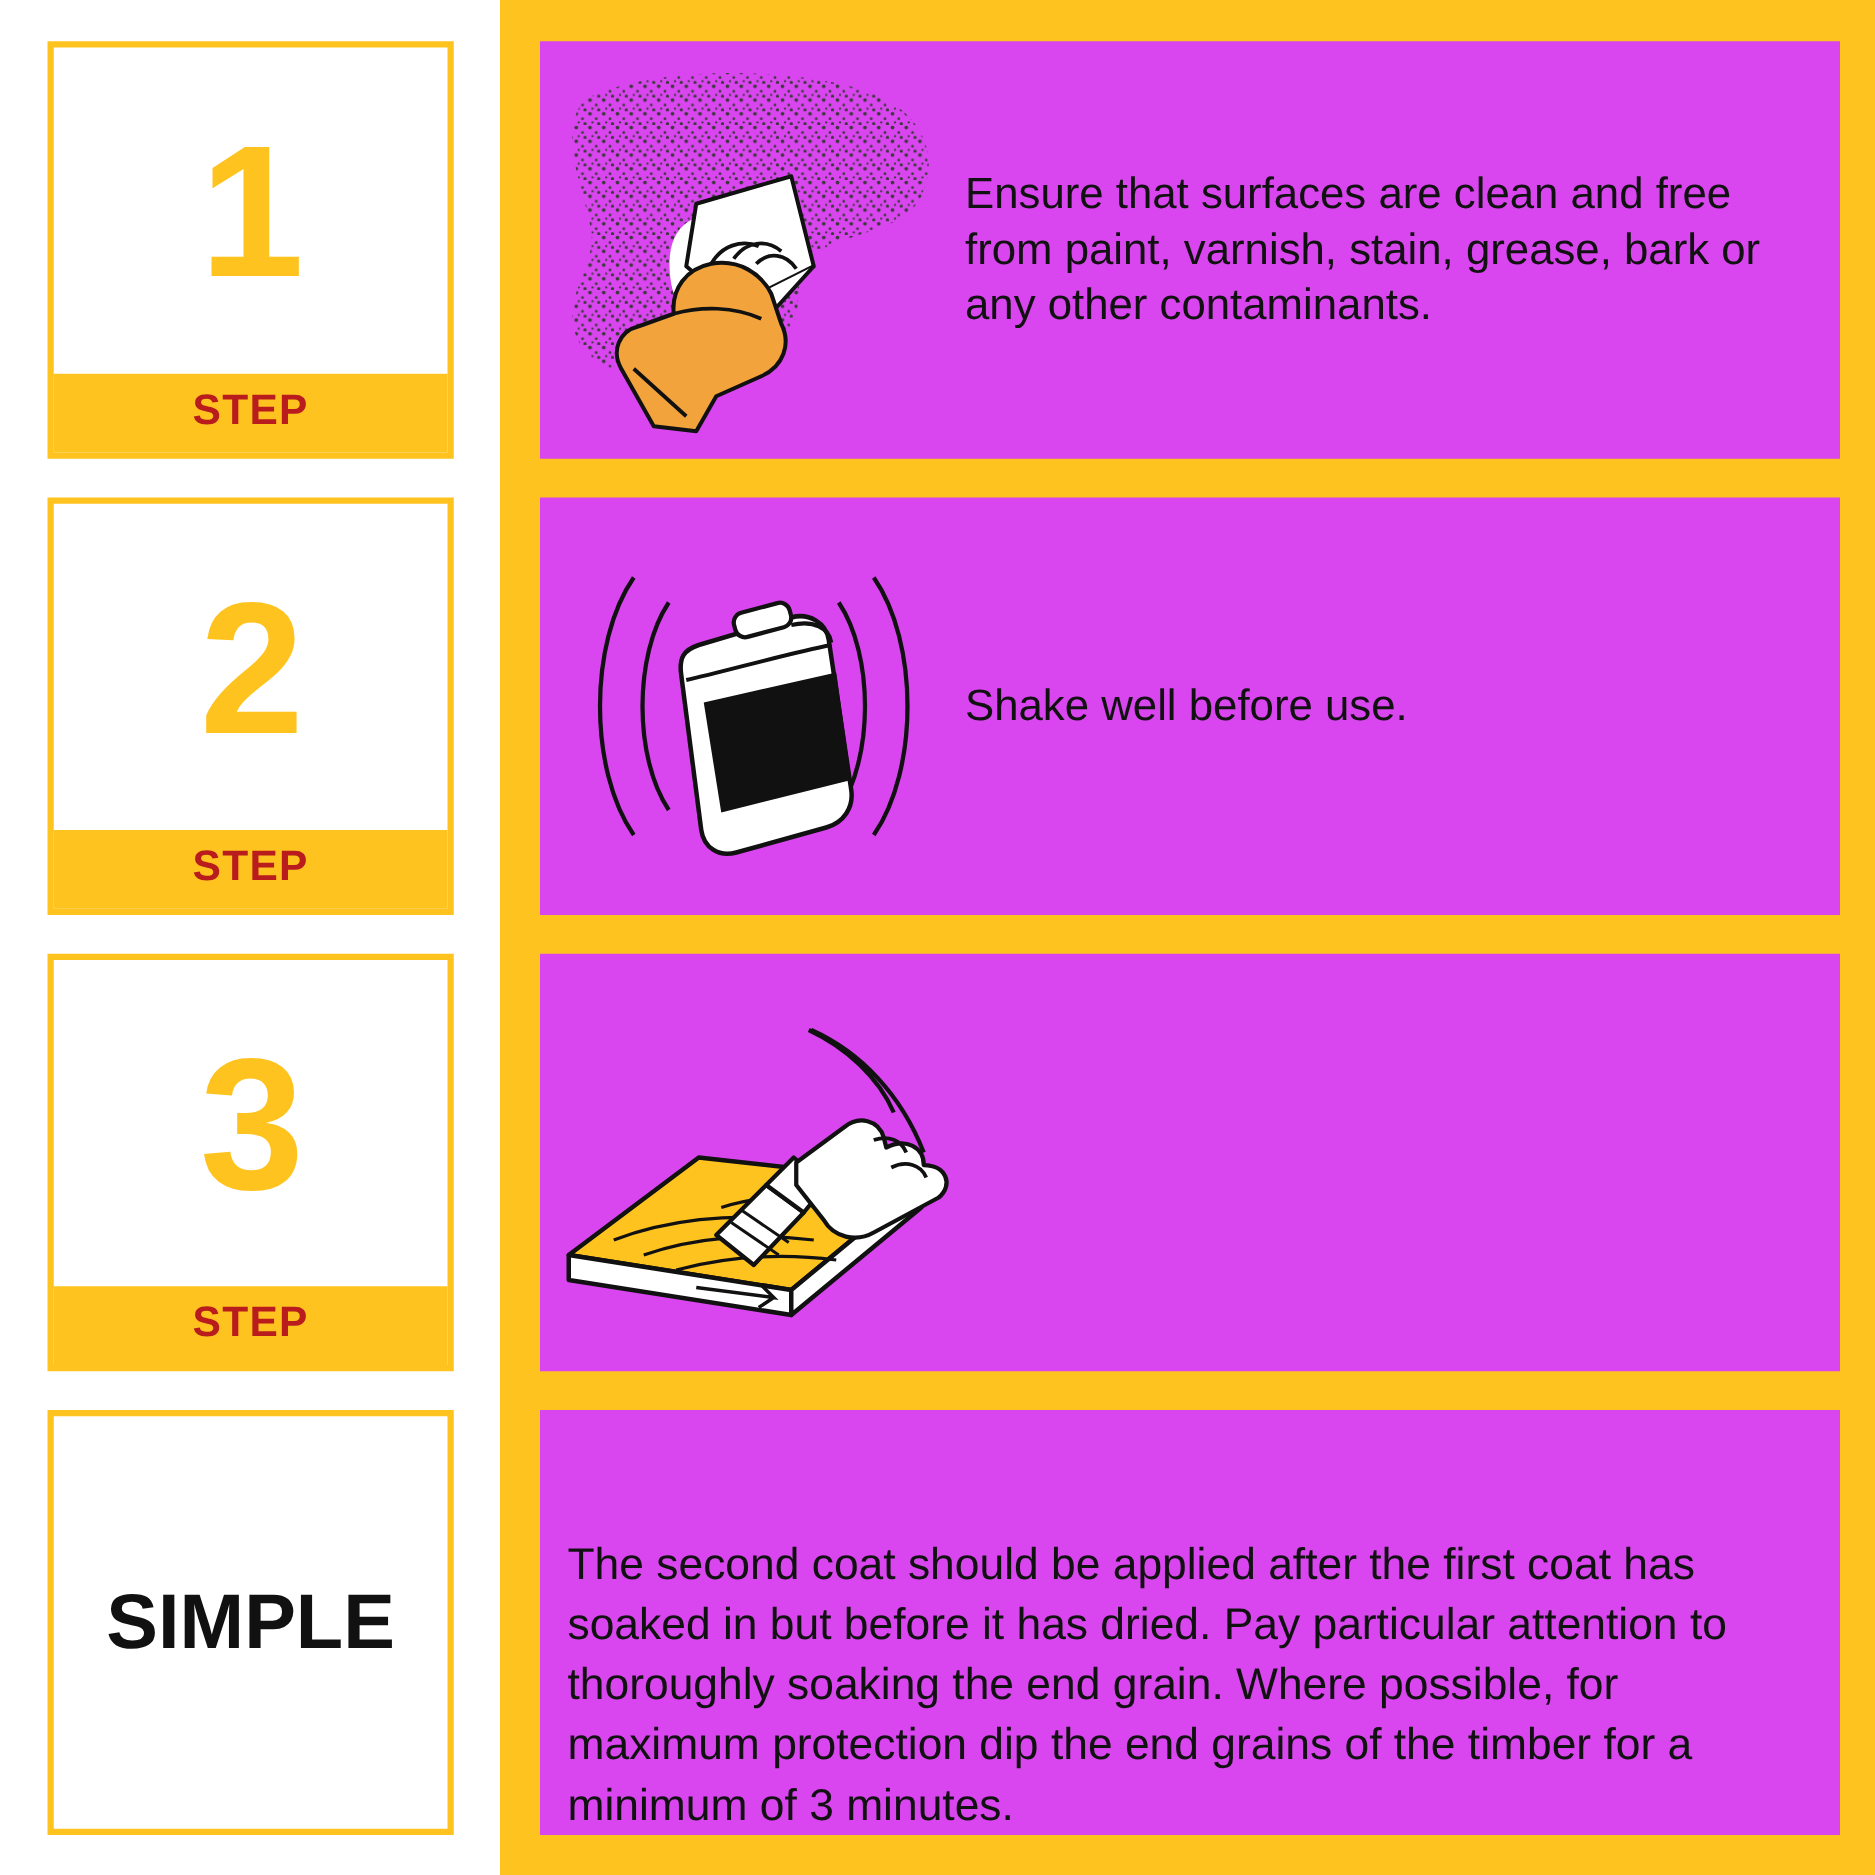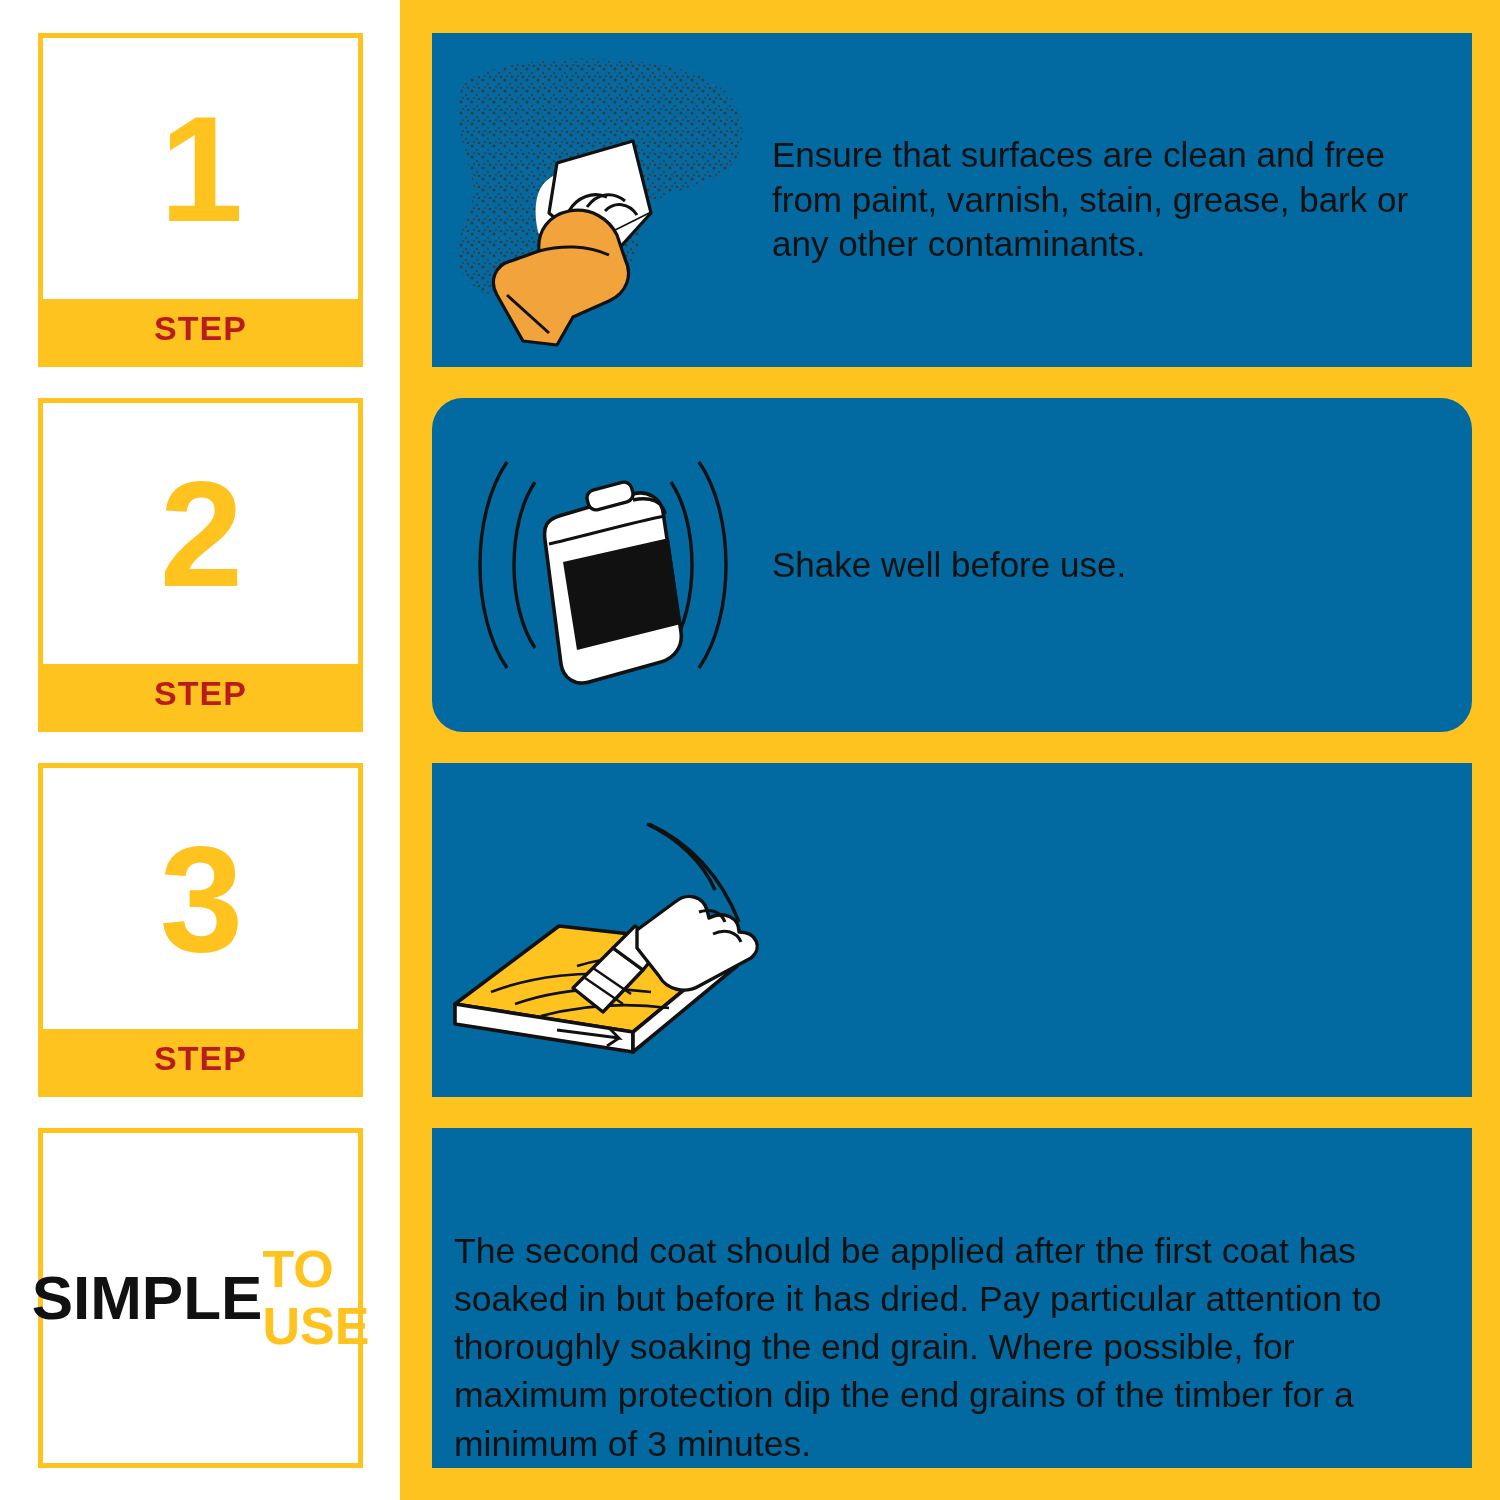--- a/index.html
+++ b/index.html
@@ -96,27 +96,27 @@
     top: 0;
     width: 1100px;
     height: 1500px;
     background: #FFC31F;
   }
 
   .card {
     position: absolute;
     left: 32px;
     width: 1040px;
-    background: #0369a1;
+    background: #d946ef;
     display: flex;
     align-items: center;
     overflow: hidden;
   }
   #card-1 { top: 33px;   height: 334px; }
-  #card-2 { top: 398px;  height: 334px; border-radius: 31px; }
+  #card-2 { top: 398px;  height: 334px; }
   #card-3 { top: 763px;  height: 334px; }
   #card-4 { top: 1128px; height: 340px; align-items: flex-end; }
 
   .card-art {
     flex: 0 0 auto;
     width: 340px;
     height: 100%;
     display: flex;
     align-items: center;
     justify-content: center;
@@ -151,21 +151,20 @@
       <div class="step-word">STEP</div>
     </div>
 
     <div class="step-badge" id="badge-3">
       <div class="step-number">3</div>
       <div class="step-word">STEP</div>
     </div>
 
     <div id="badge-simple">
       <div id="simple-line1">SIMPLE</div>
-      <div id="simple-line2">TO USE</div>
     </div>
 
   </div>
 
   <div id="right-panel">
 
     <div class="card" id="card-1">
       <div class="card-art">
         <svg width="330" height="310" viewBox="0 0 330 310" xmlns="http://www.w3.org/2000/svg">
           <defs>

